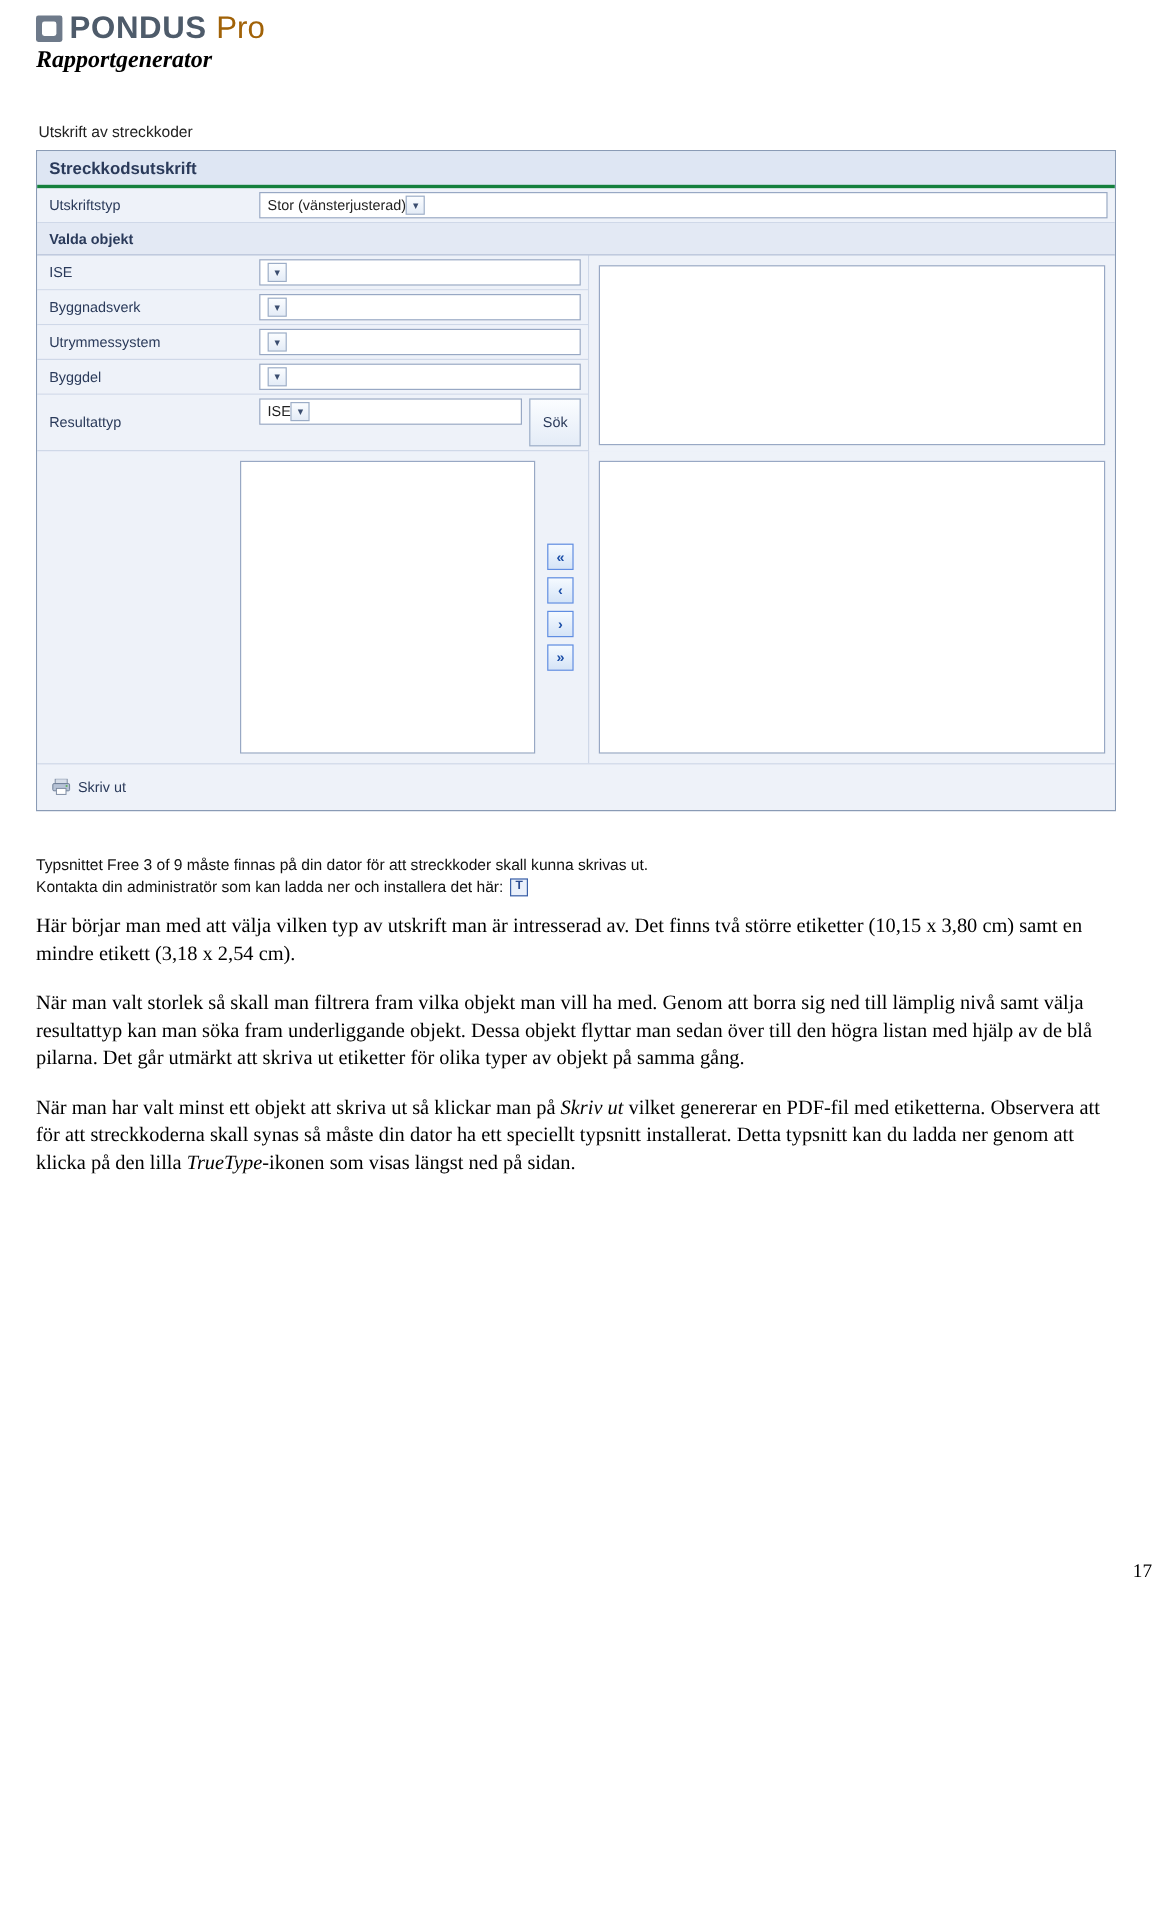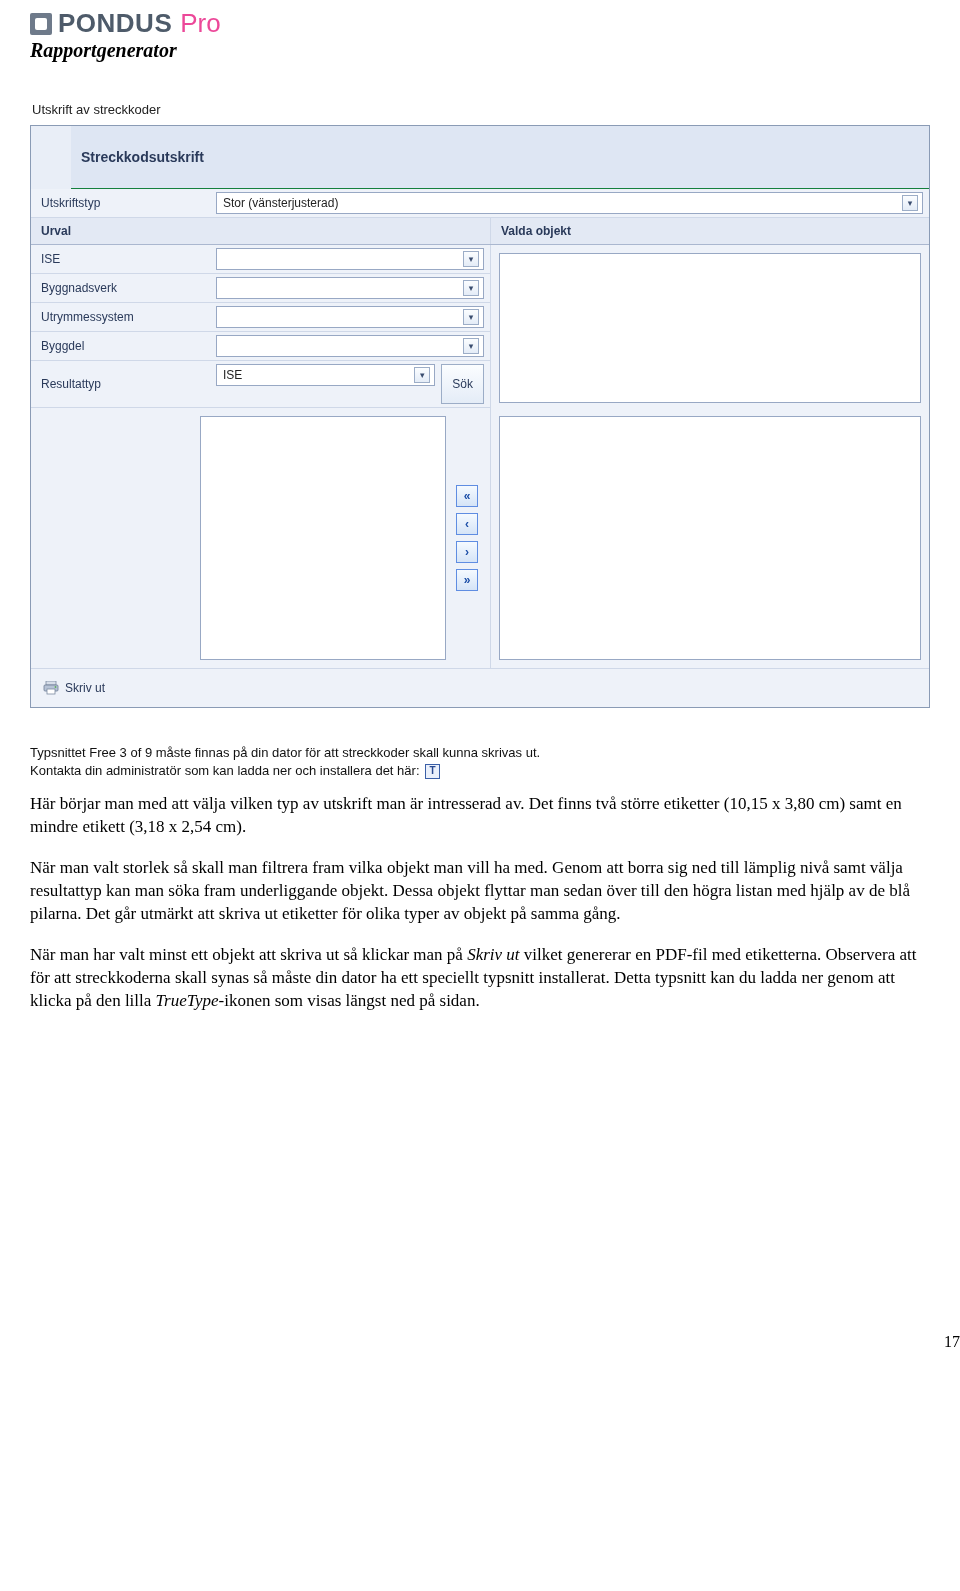--- a/index.html
+++ b/index.html
@@ -41,21 +41,21 @@
   }
   .logo-text {
     font-size: 26px;
     font-weight: 700;
     color: #4e5b6a;
     letter-spacing: 0.5px;
   }
   .logo-pro {
     font-size: 26px;
     font-weight: 400;
-    color: #ec4899;
+    color: #a16207;
     margin-left: 2px;
   }
   .header-title {
     font-style: italic;
     font-weight: 700;
     font-family: "Times New Roman", serif;
     font-size: 20px;
   }
 
   .screenshot-wrap {
@@ -66,26 +66,25 @@
     margin: 10px 0 8px 2px;
     color: #222;
   }
   .app-window {
     border: 1px solid #8a9bb5;
     background: #e9eef7;
     font-size: 12px;
   }
   .panel-title {
     background: #dee6f3;
-    border-bottom: 1px solid #15803d;
-    padding: 23px 10px;
+    border-bottom: 3px solid #15803d;
+    padding: 6px 10px;
     font-weight: 700;
     color: #2a3a5a;
     font-size: 14px;
-    margin-left: 40px;
   }
   .row {
     display: flex;
     align-items: center;
     border-bottom: 1px solid #cfd8e8;
     background: #eef2f9;
     gap: 20px;
   }
   .row .label {
     width: 165px;
@@ -97,21 +96,20 @@
     padding: 3px 6px 3px 0;
     display: flex;
     gap: 6px;
   }
   .select, .input-like {
     height: 22px;
     background: #fff;
     border: 1px solid #98a8c4;
     display: flex;
     align-items: center;
-    justify-content: space-between;
     padding: 0 4px 0 6px;
     color: #222;
     flex: 1;
   }
   .select .chev {
     width: 16px; height: 16px;
     border: 1px solid #9cadc7;
     background: linear-gradient(#fbfdff,#e4ecf7);
     display: flex;
     align-items: center;
@@ -274,21 +272,20 @@
       <div class="label">Utskriftstyp</div>
       <div class="field">
         <div class="select">
           <span>Stor (vänsterjusterad)</span>
           <span class="chev">▾</span>
         </div>
       </div>
     </div>
 
     <div class="columns-header">
-      <div class="col-left-h">Urval</div>
       <div class="col-right-h">Valda objekt</div>
     </div>
 
     <div style="display:flex;">
       <div class="filters-block">
 
         <div class="row">
           <div class="label">ISE</div>
           <div class="field">
             <div class="select">

